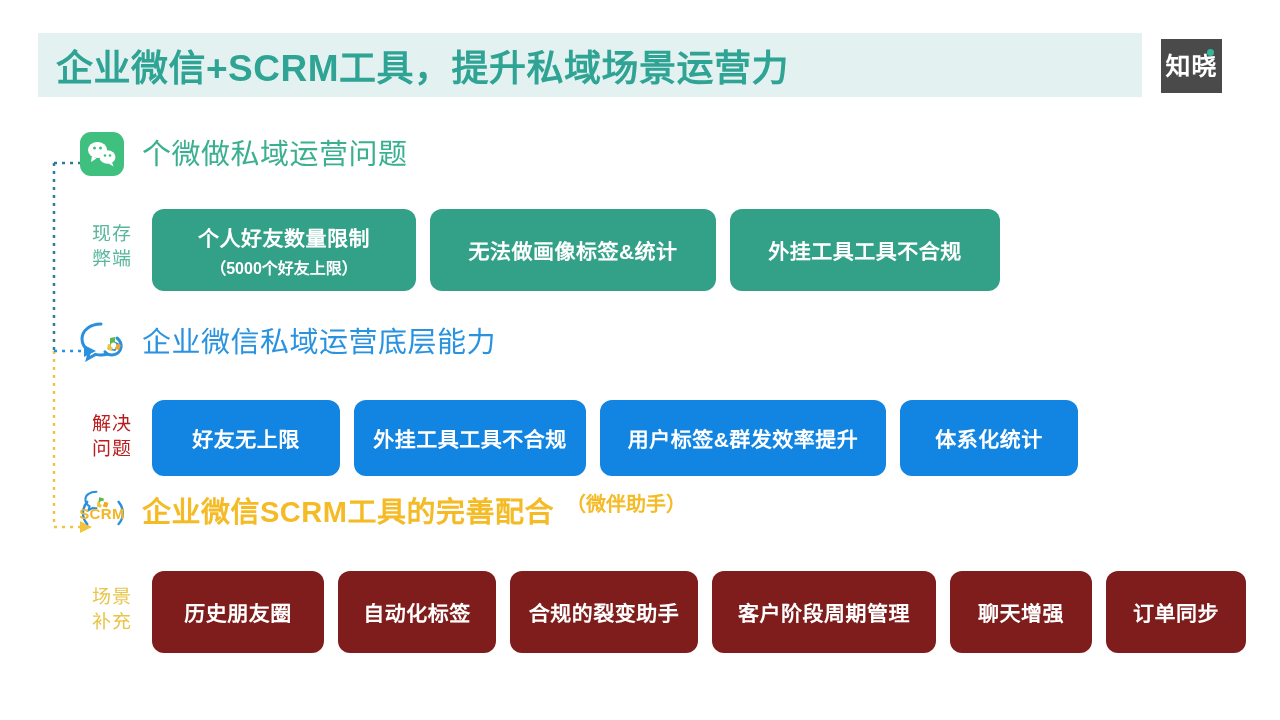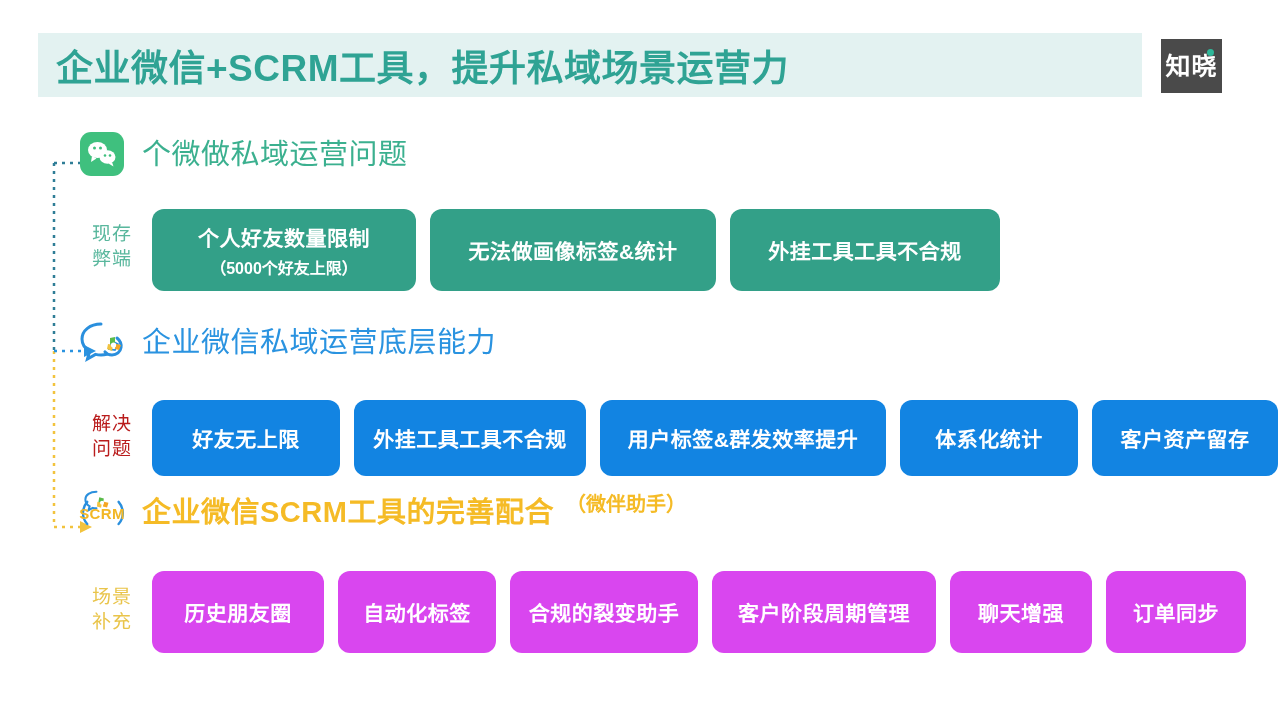--- a/index.html
+++ b/index.html
@@ -159,21 +159,21 @@
     font-weight: bold;
     letter-spacing: 0.5px;
   }
   .card-sub {
     font-size: 16px;
     font-weight: bold;
     margin-top: 3px;
   }
   .card.green  { background: #33a088; }
   .card.blue   { background: #1284e2; }
-  .card.yellow { background: #d946ef; }
+  .card.yellow { background: #7f1d1d; }
 
   
   .wechat-badge {
     width: 44px;
     height: 44px;
     border-radius: 11px;
     background: #3fc07e;
     display: flex;
     align-items: center;
     justify-content: center;
@@ -285,23 +285,20 @@
   </div>
   <div class="card blue" style="width:232px">
     <span class="card-main">外挂工具工具不合规</span>
   </div>
   <div class="card blue" style="width:286px">
     <span class="card-main">用户标签&amp;群发效率提升</span>
   </div>
   <div class="card blue" style="width:178px">
     <span class="card-main">体系化统计</span>
   </div>
-  <div class="card blue" style="width:186px">
-    <span class="card-main">客户资产留存</span>
-  </div>
 </div>
 
 <div class="section sec3">
   <div class="sec-head">
     <span class="sec-icon">
       <svg width="52" height="50" viewBox="0 0 52 50" xmlns="http://www.w3.org/2000/svg">
         <path d="M44 14 A18 18 0 0 1 44 38" stroke="#2a8fdd" stroke-width="2.6" fill="none" stroke-linecap="round"></path>
         <path d="M10 38 A18 18 0 0 1 10 14" stroke="#2a8fdd" stroke-width="2.6" fill="none" stroke-linecap="round"></path>
         <path d="M20 3 C13 3 8 6.5 8 11.5 C8 14.5 9.8 17.2 12.6 18.8 L11.4 23 L16 20.6 C17.2 20.9 18.6 21 20 21" stroke="#2a8fdd" stroke-width="2.2" fill="none" stroke-linecap="round"></path>
         <polygon points="23,9 28,10.5 27,16.5 22,15" fill="#5bbb4a"></polygon>

